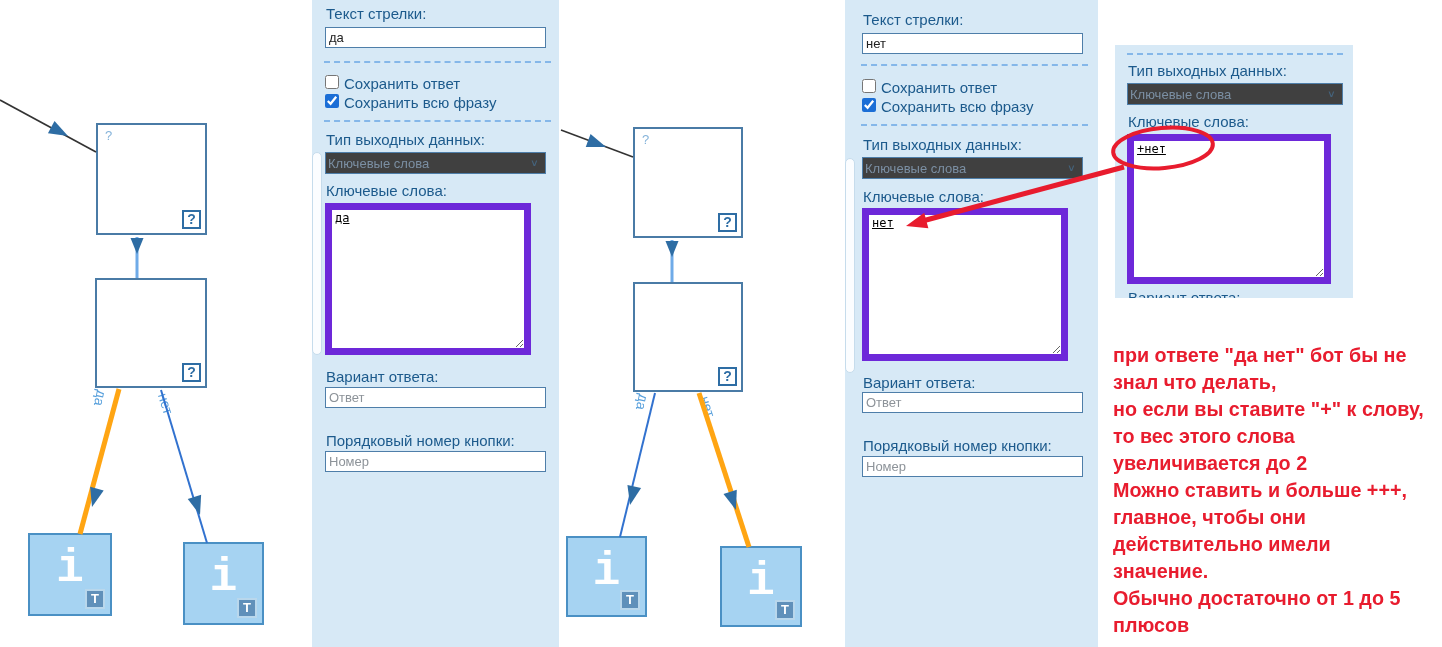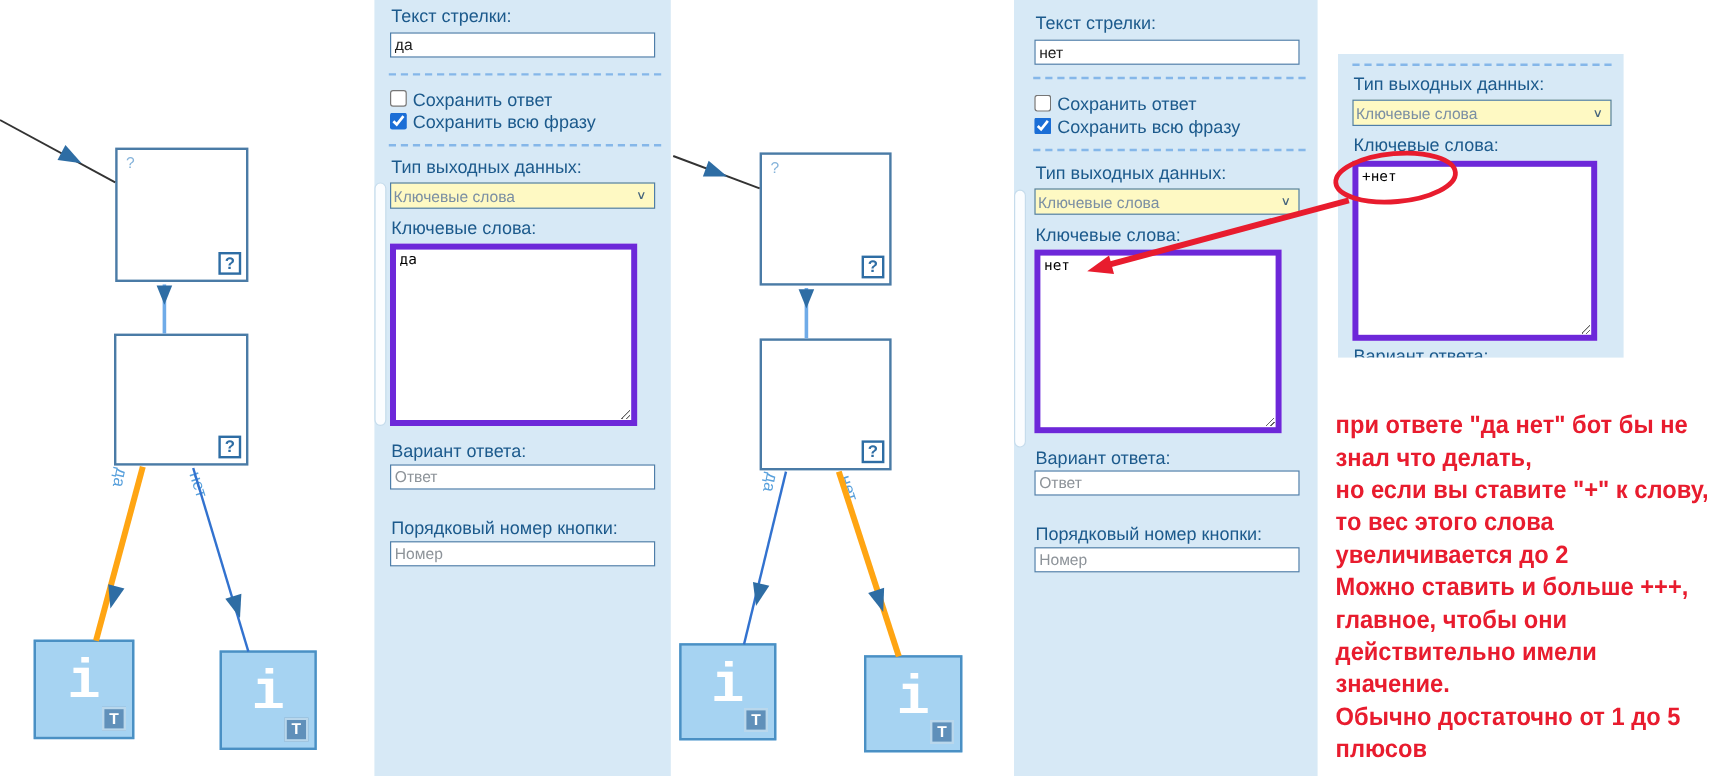--- a/index.html
+++ b/index.html
@@ -5,22 +5,22 @@
   * { margin:0; padding:0; box-sizing:border-box; }
   html,body { width:1442px; height:647px; background:#ffffff; font-family:"Liberation Sans", sans-serif; overflow:hidden; }
   .stage { position:relative; width:1442px; height:647px; }
 
   
   .panel { position:absolute; top:0; height:647px; background:#d7e9f6; }
   .panel3 { position:absolute; background:#d7e9f6; overflow:hidden; }
   .plabel { position:absolute; font-size:15px; color:#1c5a8c; white-space:nowrap; }
   .pinput { position:absolute; height:21px; background:#fff; border:1px solid #4e7ea9; font-size:13px; color:#222; padding:0 3px; font-family:"Liberation Sans", sans-serif; }
   .pinput::placeholder { color:#8d9399; opacity:1; }
-  .ptext { position:absolute; background:#fff; border:5px solid #6d28d9; font-size:12px; color:#000; padding:1px 3px; font-family:"DejaVu Sans Mono", monospace; resize:both; }
-  .pselect { position:absolute; height:22px; background:#fef9c3; border:1px solid #4e7ea9; font-size:13px; color:#7b8fa3; padding:0 2px; appearance:none; -webkit-appearance:none; font-family:"Liberation Sans", sans-serif; }
+  .ptext { position:absolute; background:#fff; border:7px solid #6d28d9; font-size:12px; color:#000; padding:1px 3px; font-family:"DejaVu Sans Mono", monospace; resize:both;text-decoration:underline; }
+  .pselect { position:absolute; height:22px; background:#404040; border:1px solid #4e7ea9; font-size:13px; color:#7b8fa3; padding:0 2px; appearance:none; -webkit-appearance:none; font-family:"Liberation Sans", sans-serif; }
   .chev { position:absolute; font-size:12px; color:#44637c; pointer-events:none; transform:scaleY(.8); }
   .dash { position:absolute; border-top:2px dashed #85b7e9; }
   .cbrow { position:absolute; display:flex; align-items:flex-start; gap:5px; font-size:15px; color:#1c5a8c; white-space:nowrap; }
   .cbrow input { width:14px; height:14px; accent-color:#1b6ed6; }
   .thumb { position:absolute; width:10px; background:#fbfdff; border:1px solid #c6dcec; border-radius:6px; }
 
   
   .qbox { position:absolute; background:#fff; border:2px solid #4a7ba6; }
   .qmark { position:absolute; left:7px; top:3px; font-size:13px; color:#85b3da; }
   .qbadge { position:absolute; right:4px; bottom:4px; width:19px; height:19px; border:2px solid #2e6da4; color:#2e6da4; font-weight:bold; font-size:14px; line-height:15px; text-align:center; background:#fff; }

